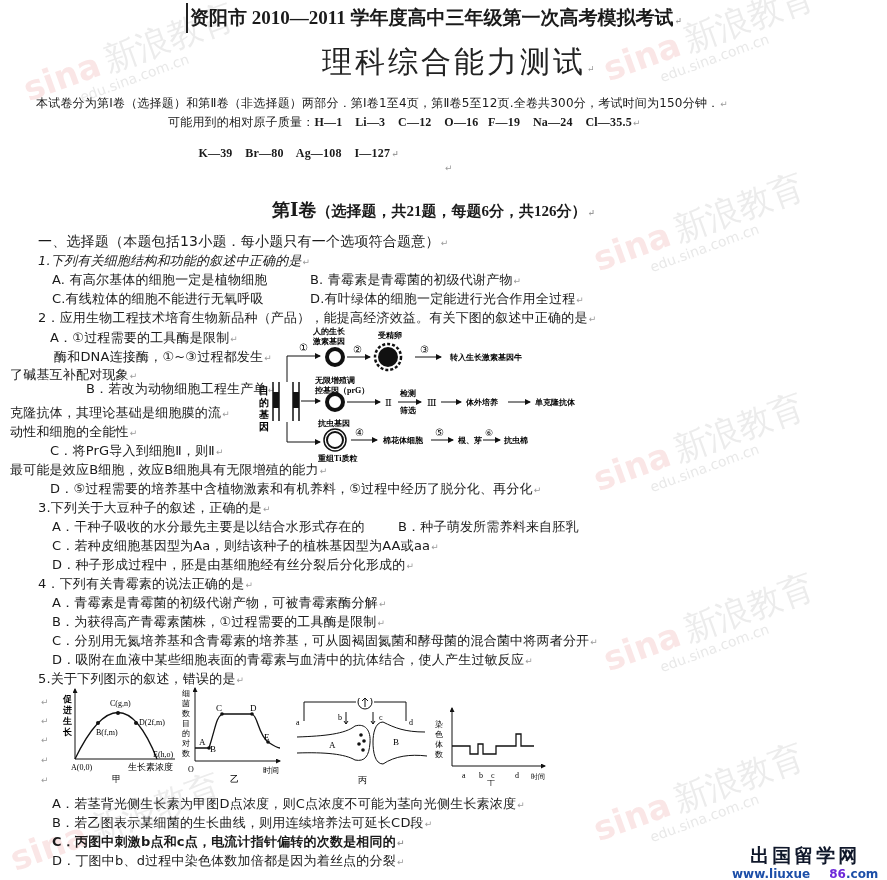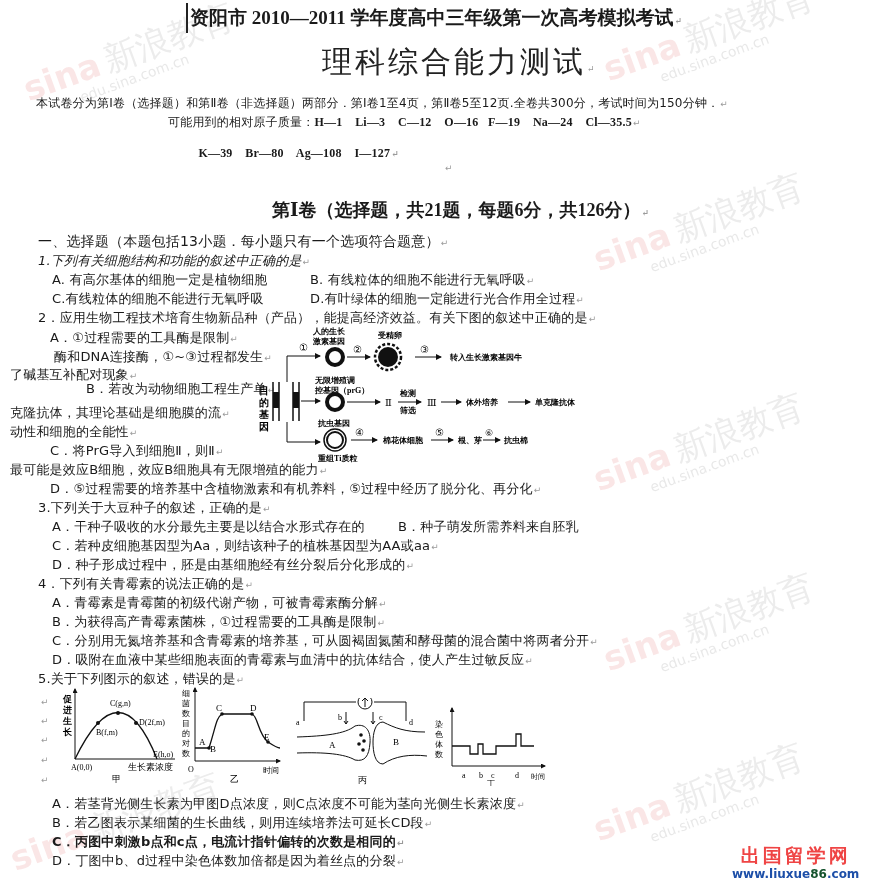--- a/index.html
+++ b/index.html
@@ -6,29 +6,29 @@
   body { width:887px; height:880px; position:relative; overflow:hidden;
          font-family:"DejaVu Sans","Liberation Sans",sans-serif; color:#1a1a1a; }
   .abs { position:absolute; white-space:nowrap; }
   .serif { font-family:"Liberation Serif","DejaVu Serif",serif;font-weight:bold; }
   .pm { color:#9a9a9a; font-size:9px; margin-left:1px; }
   .cursor { position:absolute; left:186px; top:3px; width:2px; height:30px; background:#222; }
   .title1 { left:190px; top:5px; font-size:19px; letter-spacing:0px; }
   .title2 { left:322px; top:42px; font-size:30px; letter-spacing:3px; color:#222; font-weight:300; }
   .t { font-size:13px; letter-spacing:0.2px; }
   .sec { left:272px; top:198px; font-size:18px; }
-  .sec .small { font-size:18px; }
+  .sec .small { font-size:15px; }
   .wm { position:absolute; pointer-events:none; color:rgba(220,80,80,0.14); transform:rotate(-20deg);
         font-size:34px; font-weight:bold; white-space:nowrap; }
   .wm .cn { color:rgba(150,150,150,0.18); font-weight:normal; margin-left:6px; }
   .wm .url { display:block; font-size:14px; color:rgba(150,150,150,0.22); margin-left:50px; margin-top:-6px; font-weight:normal; }
   .footer { position:absolute; left:732px; top:843px; text-align:center; }
-  .footer .logo { font-size:19px; letter-spacing:3px; color:#ef4444; font-weight:bold; }
+  .footer .logo { font-size:19px; letter-spacing:3px; color:#0f172a; font-weight:bold; }
   .footer .url { font-size:12px; font-weight:bold; color:#1d4fa8; margin-top:-2px; }
-  .footer .url .hl { color:#14532d; }
+  .footer .url .hl { color:#6d28d9;padding-left:19px; }
   svg text { font-family:"Liberation Serif","DejaVu Serif",serif; }
 </style>
 </head>
 <body>
 
 <div class="wm" style="left:20px;top:30px;">
   <span>sina</span><span class="cn">新浪教育</span>
   <span class="url">edu.sina.com.cn</span>
 </div>
 <div class="wm" style="left:590px;top:200px;">
@@ -78,21 +78,21 @@
 </div>
 <div class="abs t" style="left:38px;top:233px;font-size:14px;text-align:right;">
   <span>一、选择题（本题包括13小题．每小题只有一个选项符合题意）</span><span class="pm">↵</span>
 </div>
 
 <div class="abs t" style="left:38px;top:252px;font-style:italic;">
   <span>1.下列有关细胞结构和功能的叙述中正确的是</span><span class="pm">↵</span>
 </div>
 <div class="abs t" style="left:52px;top:271px;">A. 有高尔基体的细胞一定是植物细胞</div>
 <div class="abs t" style="left:310px;top:271px;">
-  <span>B. 有线粒体的细胞不能进行无氧呼吸</span><span class="pm">↵</span>
+  <span>B. 青霉素是青霉菌的初级代谢产物</span><span class="pm">↵</span>
 </div>
 <div class="abs t" style="left:52px;top:290px;">C.有线粒体的细胞不能进行无氧呼吸</div>
 <div class="abs t" style="left:310px;top:290px;">
   <span>D.有叶绿体的细胞一定能进行光合作用全过程</span><span class="pm">↵</span>
 </div>
 
 <div class="abs t" style="left:38px;top:309px;">
   <span>2．应用生物工程技术培育生物新品种（产品），能提高经济效益。有关下图的叙述中正确的是</span><span class="pm">↵</span>
 </div>
 <div class="abs t" style="left:50px;top:329px;"><span>A．①过程需要的工具酶是限制</span><span class="pm">↵</span></div>

